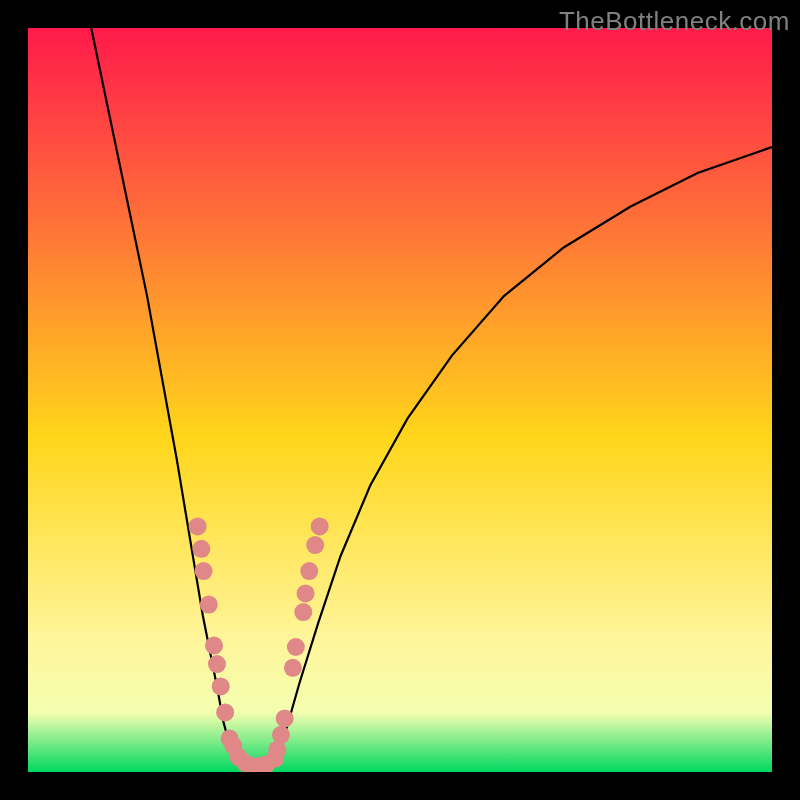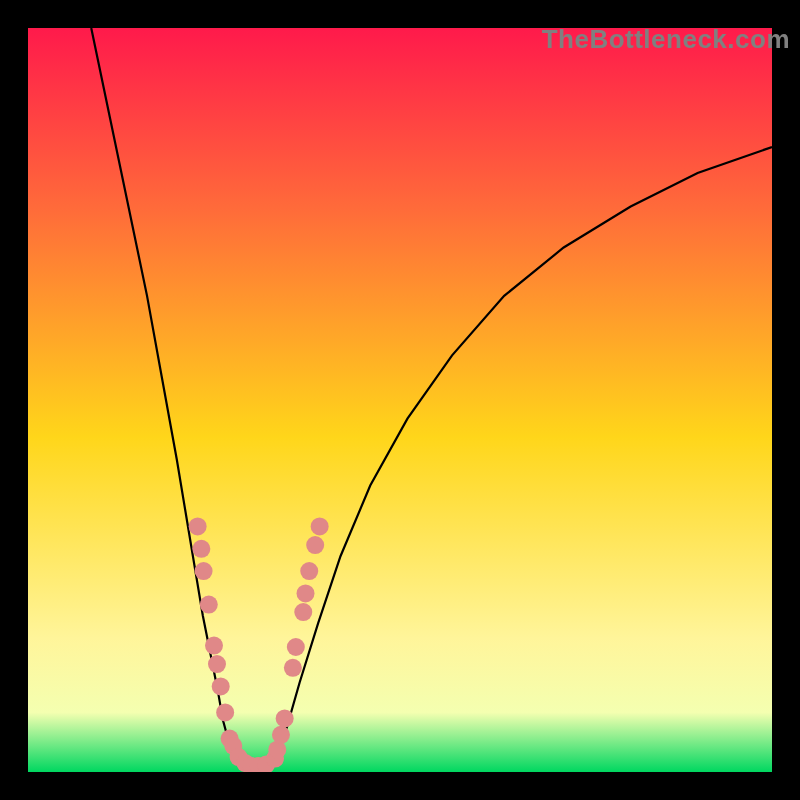--- a/index.html
+++ b/index.html
@@ -12,25 +12,25 @@
     font-family: Arial, Helvetica, sans-serif;
   }
   .outer {
     position: relative;
     width: 800px;
     height: 800px;
     background: #000;
   }
   .watermark {
     position: absolute;
-    top: 24px;
+    top: 6px;
     right: 10px;
     color: #808080;
     font-size: 26px;
-    font-weight: 700;
+    font-weight: 400;
     letter-spacing: 0.5px;
     z-index: 20;
   }
   .plot {
     position: absolute;
     left: 28px;
     top: 28px;
     width: 744px;
     height: 744px;
   }

